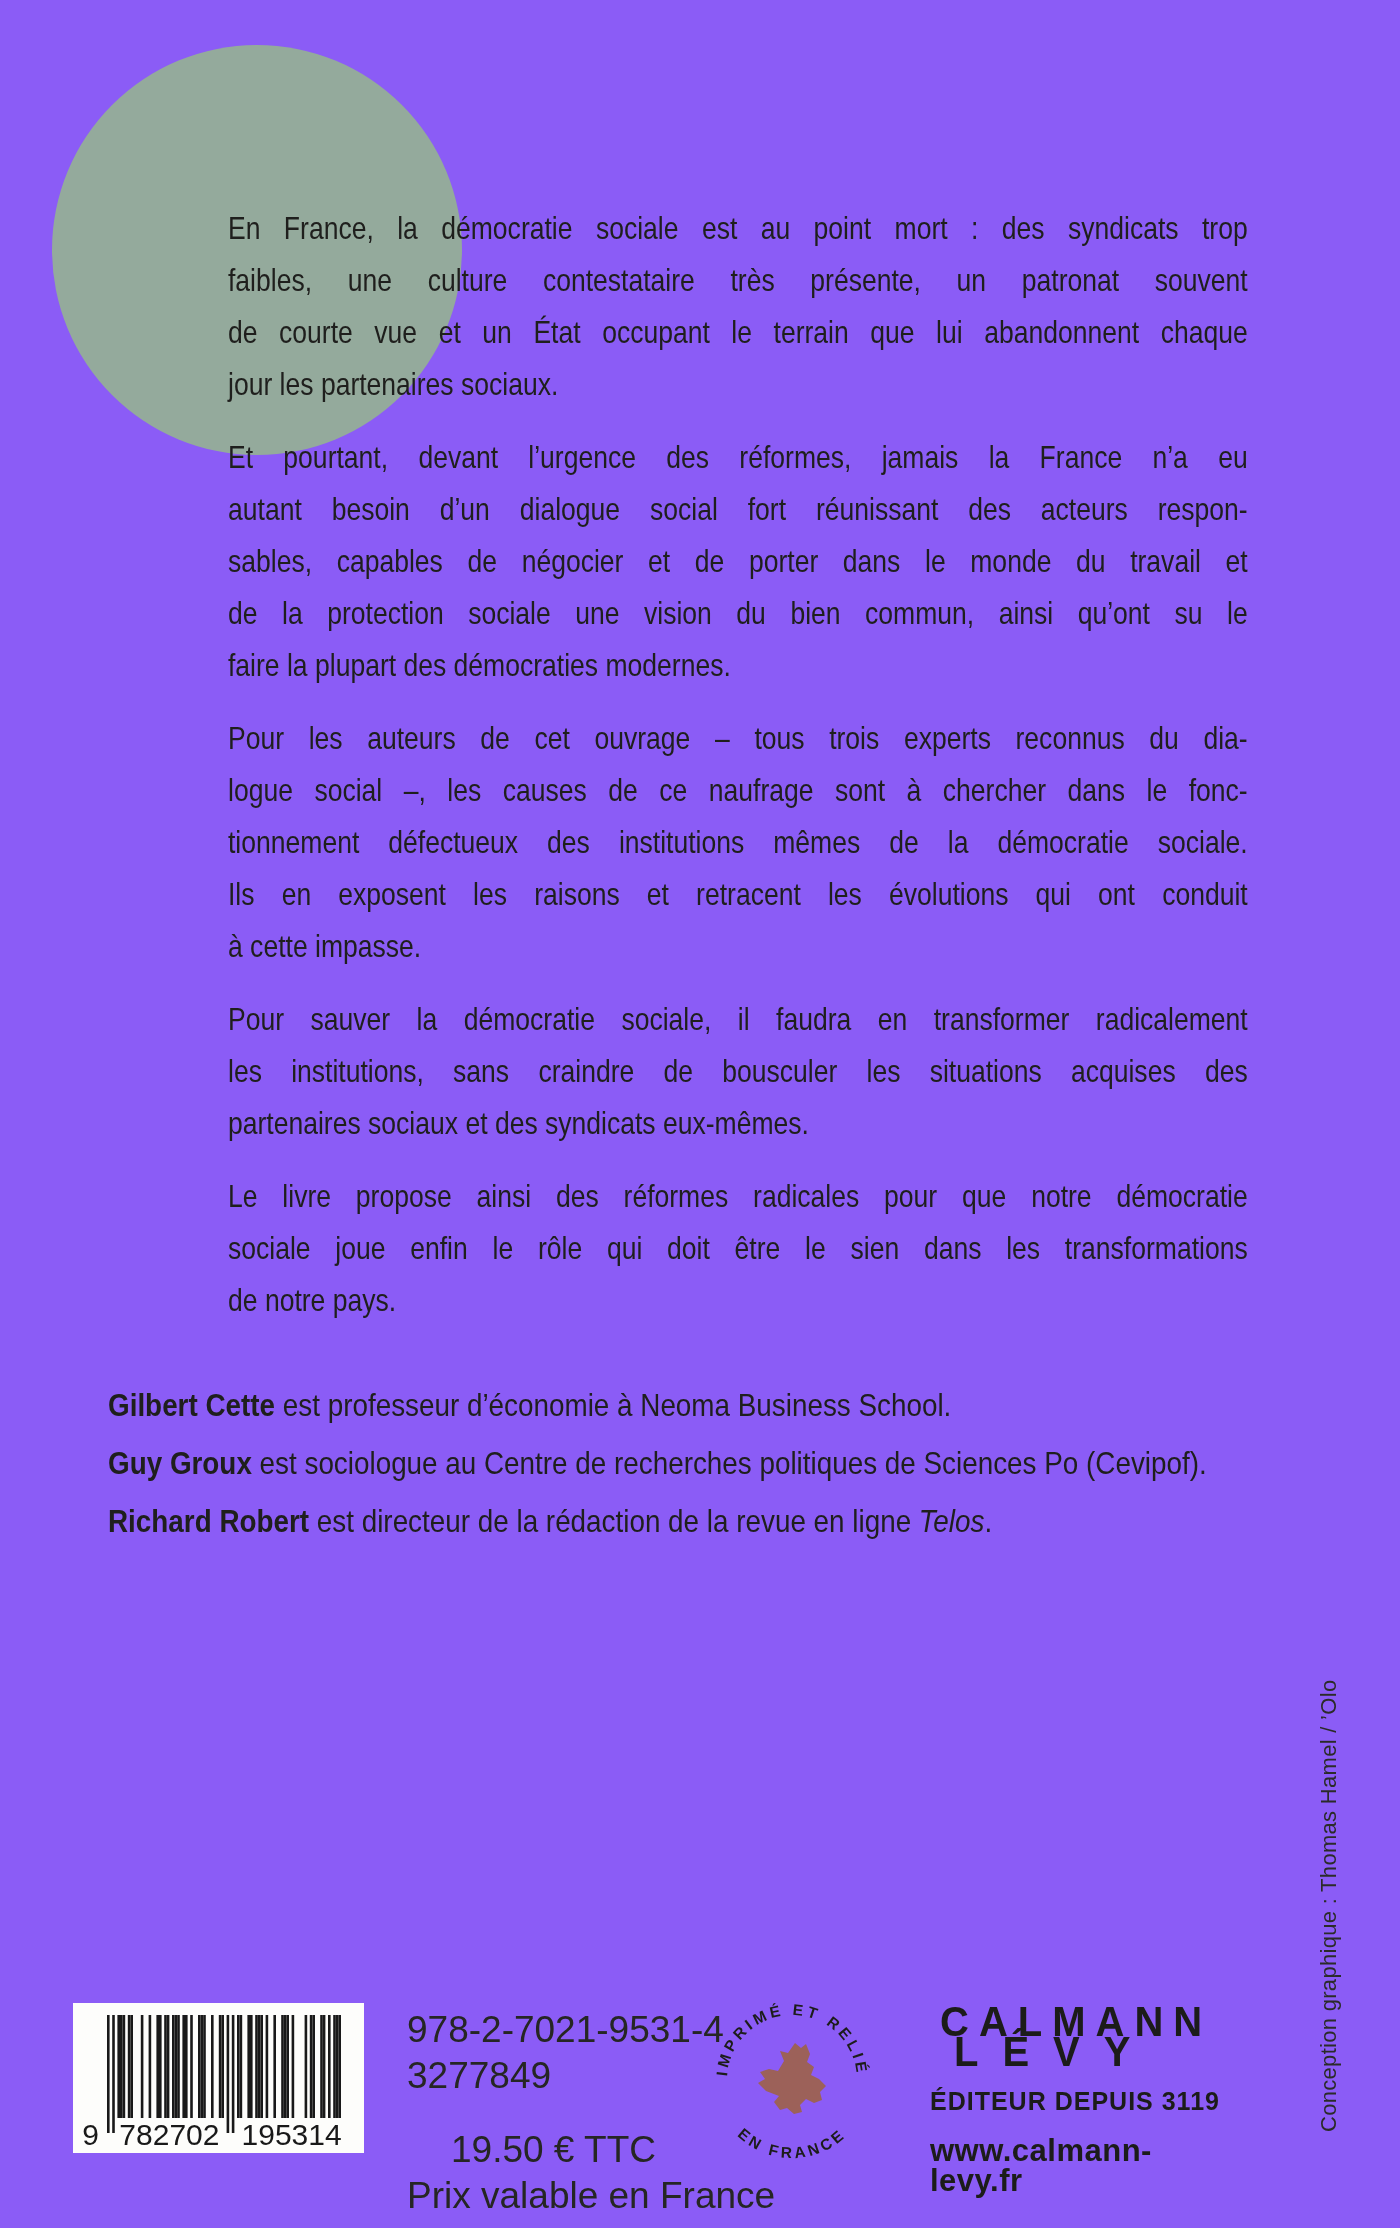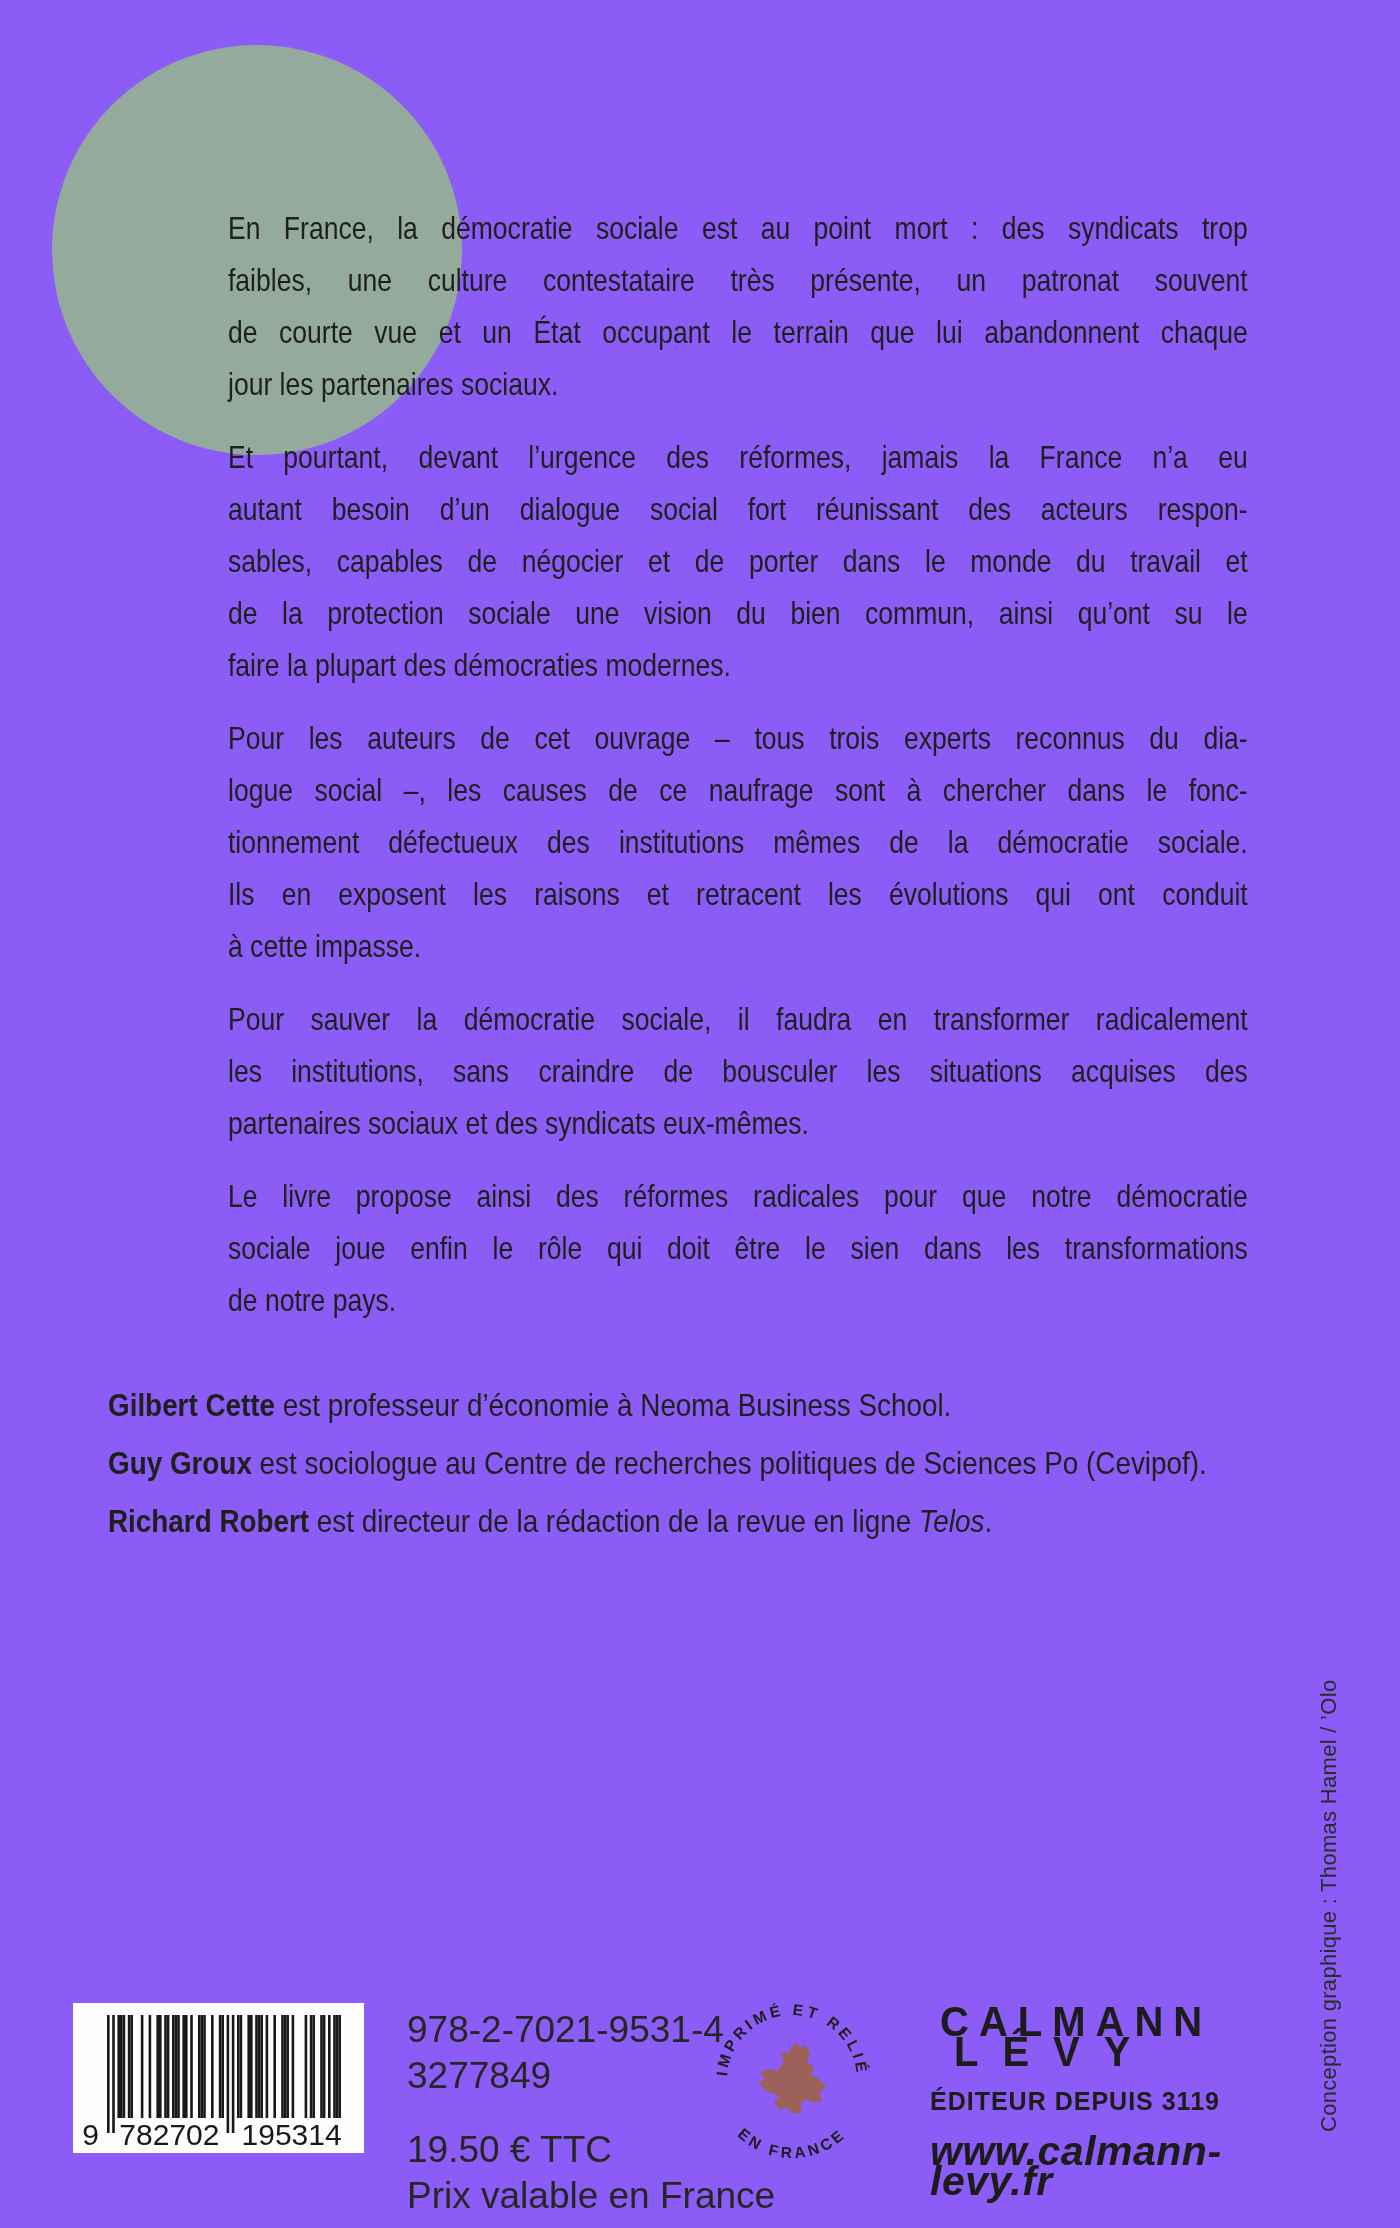--- a/index.html
+++ b/index.html
@@ -27,30 +27,30 @@
     transform:scaleX(0.87);transform-origin:0 0;
     font-size:32px;line-height:58px;
   }
   .author-name{font-weight:700;}
   .italic{font-style:italic;}
   
   .barcode-box{position:absolute;left:73px;top:2003px;width:291px;height:150px;}
   .barcode-box svg{display:block;width:291px;height:150px;}
   
   .print-info{position:absolute;left:407px;top:2007px;font-size:37px;line-height:46px;color:#262624;}
-  .print-info .price-line{margin-top:28px;}
+  .print-info .price-line{margin-top:28px;margin-left:44px;}
   
   .stamp{position:absolute;left:707px;top:1995px;width:170px;height:170px;}
   .stamp-text{font-family:"Liberation Sans",sans-serif;font-size:15.5px;font-weight:700;letter-spacing:3.5px;fill:#1c1c1a;}
   
   .publisher{position:absolute;left:930px;top:2002px;width:300px;text-align:left;color:#1c1c1a;}
   .pub1{font-size:40px;line-height:38px;font-weight:700;letter-spacing:10px;text-indent:10px;transform:scaleY(1.05);}
   .pub2{font-size:40px;line-height:38px;font-weight:700;letter-spacing:24px;text-indent:24px;margin-top:-8px;transform:scaleY(1.05);}
   .tagline{font-size:25px;line-height:26px;font-weight:700;letter-spacing:1px;margin-top:18px;}
-  .website{font-size:41px;line-height:30px;font-weight:700;margin-top:22px;letter-spacing:0.5px;font-style:italic;}
+  .website{font-size:31px;line-height:30px;font-weight:700;margin-top:22px;letter-spacing:0.5px;}
   
   .credit{
     position:absolute;left:1316px;top:2132px;
     transform:rotate(-90deg);transform-origin:0 0;
     white-space:nowrap;font-size:22px;color:#2b2b29;letter-spacing:0.3px;
   }
 </style>
 </head>
 <body>
 

